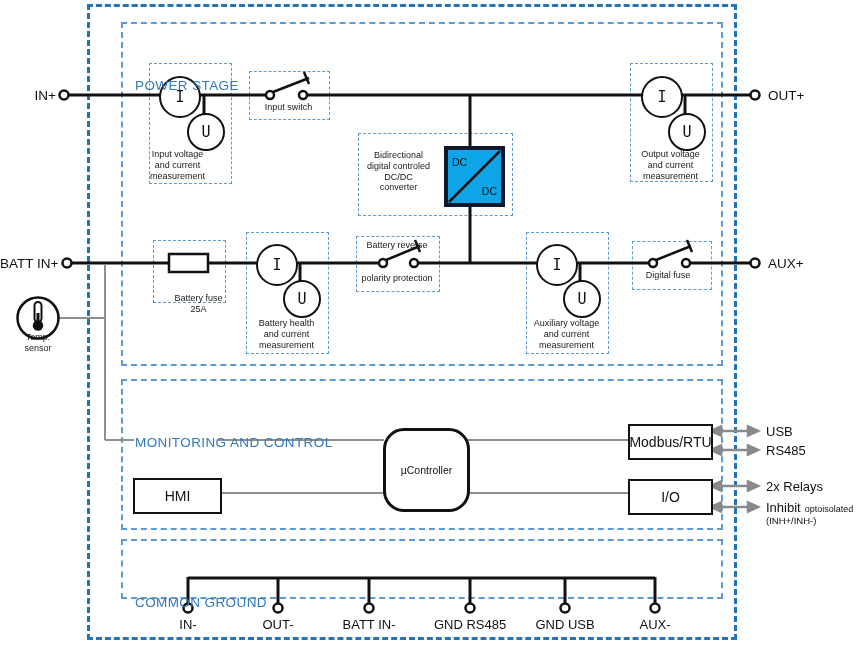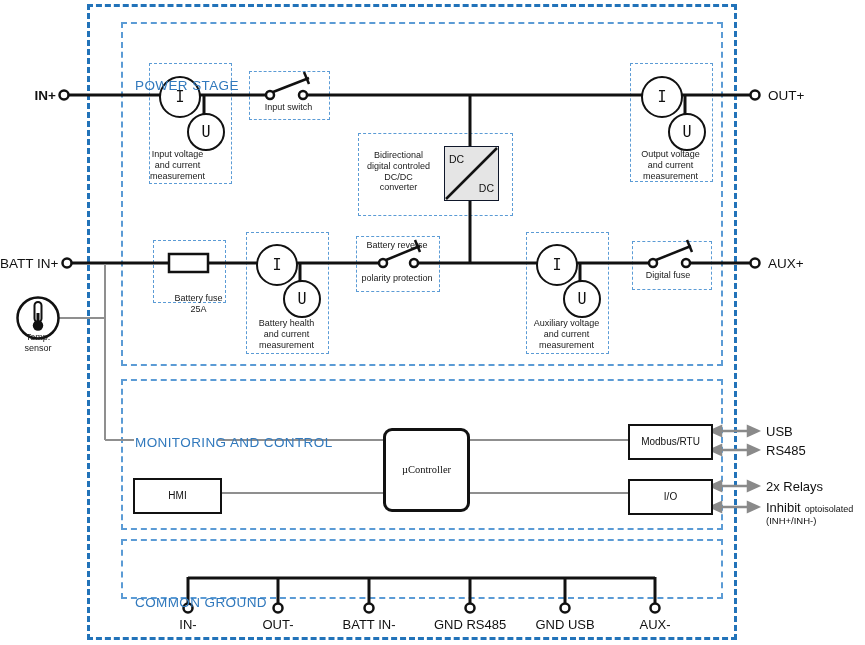--- a/index.html
+++ b/index.html
@@ -8,23 +8,23 @@
   .sec{position:absolute;border:2px dashed #5b9bd5;z-index:0;}
   .outer{position:absolute;border:3px dashed #2273b9;z-index:0;}
   .sec-title{position:absolute;color:#3179bd;font-size:13.5px;letter-spacing:.4px;z-index:3;white-space:nowrap;margin-top:44px;}
   .dash-box{position:absolute;border:1.5px dashed #5b9bd5;z-index:0;}
   .lbl{position:absolute;font-size:9px;line-height:1.2;text-align:center;white-space:pre-line;z-index:3;color:#1a1a1a;}
   .term-lbl{position:absolute;font-size:13.5px;line-height:15px;z-index:3;white-space:nowrap;}
   .meter{position:absolute;background:#fff;border:2.5px solid #111;border-radius:50%;
          display:flex;align-items:center;justify-content:center;z-index:2;
          font-family:"DejaVu Sans Mono", monospace;font-size:15px;}
   .box{position:absolute;background:#fff;border:2.5px solid #111;display:flex;align-items:center;
-       justify-content:center;text-align:center;z-index:2;font-size:10px;line-height:1.2;white-space:pre-line;}
-  .mcu{border-width:3.5px;border-radius:9px;font-size:10.5px;font-family:Liberation Serif, serif;}
-  .dcdc{position:absolute;background:#e5e5e5;border:1px solid #0f172a;z-index:2;}
+       justify-content:center;text-align:center;z-index:2;font-size:14px;line-height:1.2;white-space:pre-line;}
+  .mcu{border-width:3.5px;border-radius:21px;font-size:10.5px;}
+  .dcdc{position:absolute;background:#0ea5e9;border:4px solid #0f172a;z-index:2;}
   .dcdc span{position:absolute;font-size:10.5px;}
   svg.wires{position:absolute;left:0;top:0;z-index:1;}
   .port-lbl{position:absolute;font-size:13px;line-height:15px;z-index:3;white-space:nowrap;}
   .port-note{font-size:9px;margin-left:4px;}
   .port-sub{position:absolute;font-size:9.5px;z-index:3;white-space:nowrap;}
   .gnd-lbl{position:absolute;font-size:13px;text-align:center;z-index:3;white-space:nowrap;}
 </style>
 </head>
 <body>
 
@@ -209,21 +209,21 @@
 measurement</div>
   <div class="lbl" style="left:356px;top:240px;width:82px;">Battery reverse</div>
   <div class="lbl" style="left:352px;top:273px;width:90px;">polarity protection</div>
   <div class="lbl" style="left:526px;top:318px;width:81px;">Auxiliary voltage
 and current
 measurement</div>
   <div class="lbl" style="left:628px;top:270px;width:80px;">Digital fuse</div>
   <div class="lbl" style="left:8px;top:332px;width:60px;">Temp.
 sensor</div>
 
-  <div class="term-lbl" style="left:22px;top:88px;width:34px;text-align:right;font-weight:bold;">IN+</div>
+  <div class="term-lbl" style="left:22px;top:88px;width:34px;text-align:right;">IN+</div>
   <div class="term-lbl" style="left:768px;top:88px;">OUT+</div>
   <div class="term-lbl" style="left:0px;top:256px;width:58px;text-align:right;">BATT IN+</div>
   <div class="term-lbl" style="left:768px;top:256px;">AUX+</div>
 
   <div class="box" style="left:133px;top:478px;width:85px;height:32px;">HMI</div>
   <div class="box mcu" style="left:383px;top:428px;width:81px;height:78px;">µController</div>
   <div class="box" style="left:628px;top:424px;width:81px;height:32px;">Modbus/RTU</div>
   <div class="box" style="left:628px;top:479px;width:81px;height:32px;">I/O</div>
 
   <div class="port-lbl" style="left:766px;top:424px;">USB</div>

